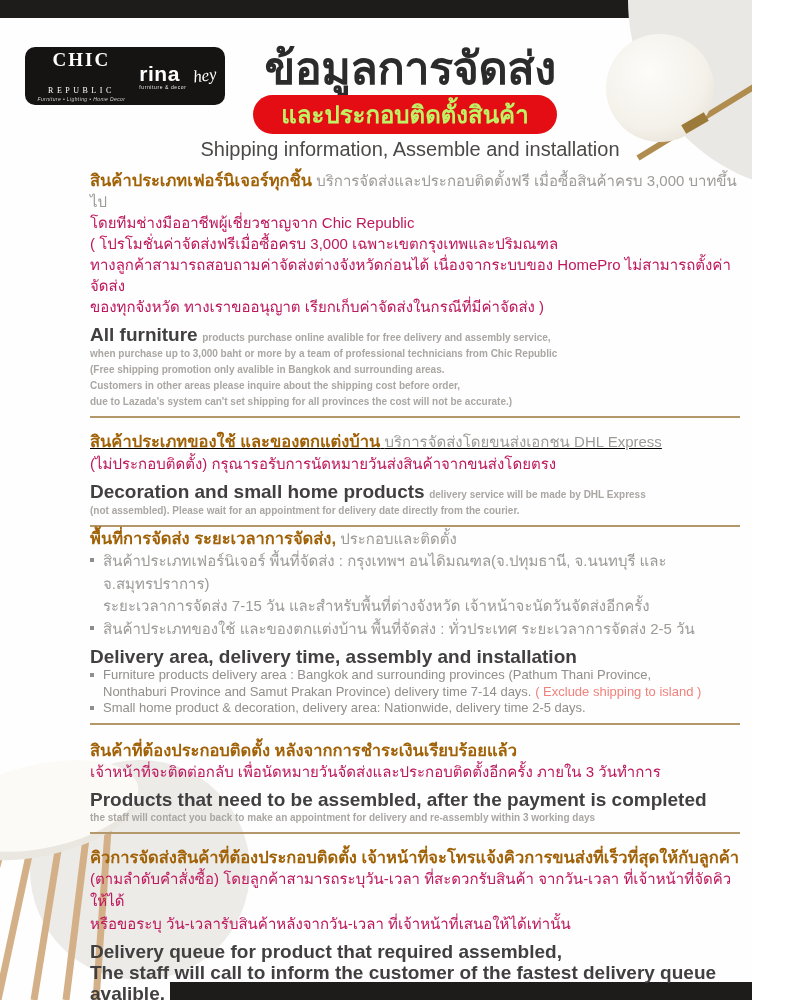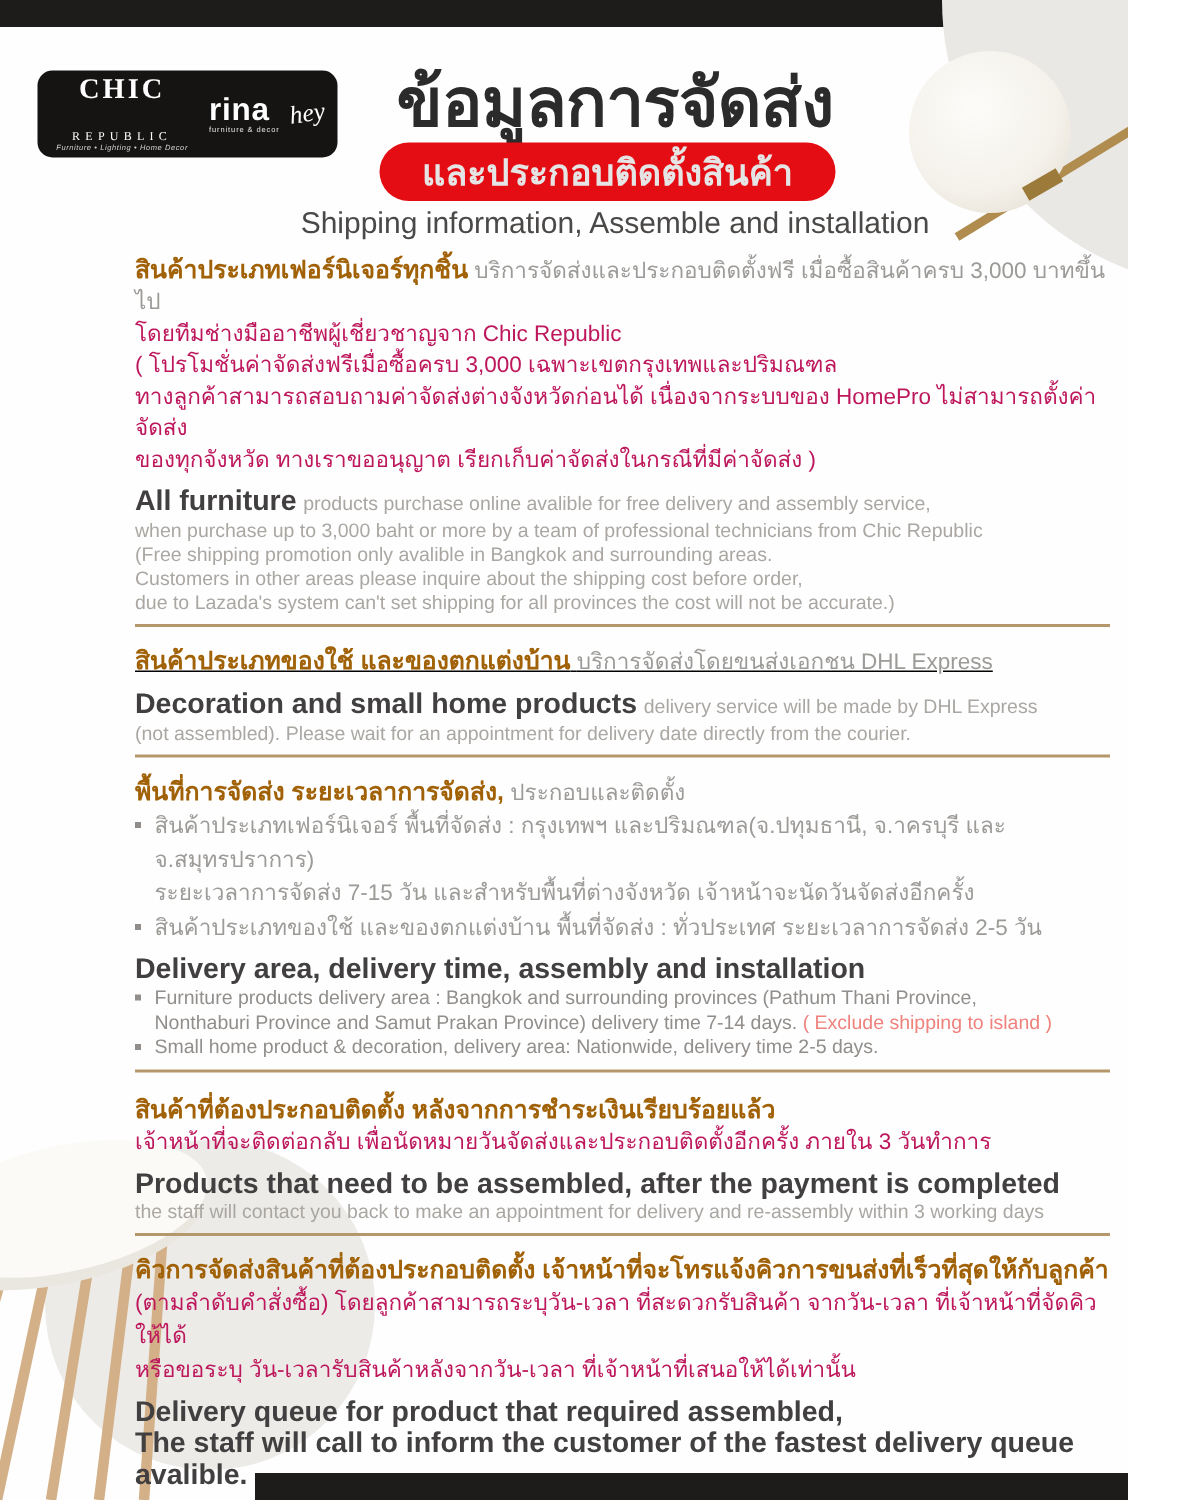--- a/index.html
+++ b/index.html
@@ -23,44 +23,44 @@
   .rina-logo{color:#fff;position:relative;text-align:left;line-height:1;padding-right:26px;}
   .rina-name{font-size:21px;font-weight:bold;letter-spacing:.5px;}
   .rina-sub{font-size:5px;letter-spacing:.6px;margin-top:1px;color:#e8e6e4;}
   .rina-script{position:absolute;right:-4px;top:4px;font-family:"Liberation Serif",serif;
     font-style:italic;font-size:17px;transform:rotate(-8deg);}
 
   .title{position:absolute;left:225px;top:32px;width:370px;text-align:center;
     font-size:45px;font-weight:800;color:#2c2b2b;letter-spacing:-.5px;z-index:4;}
   .badge{position:absolute;left:253px;top:95px;width:304px;height:39px;background:#e30d13;
     border-radius:21px;display:flex;align-items:center;justify-content:center;
-    color:#e5e5e5;font-size:24px;font-weight:600;z-index:4;}
+    color:#bef264;font-size:24px;font-weight:600;z-index:4;}
   .subtitle{position:absolute;left:110px;top:138px;width:600px;text-align:center;
     font-size:20px;color:#4b4948;z-index:4;}
 
   
   .content{position:absolute;top:170px;left:90px;width:650px;z-index:3;}
   .th-line1{line-height:21px;font-size:15px;}
   .th-head{font-weight:bold;font-size:16.5px;color:#a16207;}
   .th-rest{font-size:15px;color:#9d9b98;}
   .th-body{font-size:15px;color:#be185d;line-height:21px;}
   .en-line1{line-height:20px;}
   .en-head{font-weight:bold;font-size:19px;color:#413f3f;margin-top:12px;}
-  .en-small{font-size:13px;color:#aaa7a3;line-height:16px;}
+  .en-small{font-size:10px;color:#aaa7a3;line-height:16px;font-weight:bold;}
   .en-bold-line{font-weight:bold;font-size:19px;color:#413f3f;line-height:21px;}
   .divider{height:2px;background:#b5976c;border:none;margin:0;}
   .bullet-row{position:relative;padding-left:13px;}
   .bullet-sq{position:absolute;left:0;top:8px;width:4px;height:4px;background:#8f8c89;display:inline-block;}
   .bullet-sq.en{top:6px;background:#918e8b;}
   .th-bullets{font-size:15px;color:#9d9b98;line-height:22.5px;}
   .en-bullets{font-size:13px;color:#918e8b;line-height:16.5px;}
   .note-red{color:#ef827d;}
   .gap6{height:6px;}.gap8{height:8px;}
 
-  .s2-pad{padding-top:12px;} .s3-pad{padding-top:12px;} .s4-pad{padding-top:14px;} .s5-pad{padding-top:12px;}
+  .s2-pad{padding-top:12px;} .s3-pad{} .s4-pad{padding-top:14px;} .s5-pad{padding-top:12px;}
 </style>
 </head>
 <body>
 
 <div class="page">
 
   <div class="topbar"></div>
   <div class="bottombar"></div>
 
   <svg class="decor" width="800" height="1000" viewBox="0 0 800 1000">
@@ -133,39 +133,40 @@
       <div class="en-small">due to Lazada's system can't set shipping for all provinces the cost will not be accurate.)</div>
       <div class="gap6"></div>
       <hr class="divider">
     </div>
 
     <div class="s2-pad">
       <div class="th-line1" style="line-height:22px;text-decoration:underline;">
         <span class="th-head">สินค้าประเภทของใช้ และของตกแต่งบ้าน</span>
         <span class="th-rest">บริการจัดส่งโดยขนส่งเอกชน DHL Express</span>
       </div>
+      <div class="th-body" style="line-height:22px;">(ไม่ประกอบติดตั้ง) กรุณารอรับการนัดหมายวันส่งสินค้าจากขนส่งโดยตรง</div>
       <div class="gap6"></div>
       <div class="en-line1" style="line-height:21px;">
         <span class="en-head">Decoration and small home products</span>
         <span class="en-small">delivery service will be made by DHL Express</span>
       </div>
       <div class="en-small">(not assembled). Please wait for an appointment for delivery date directly from the courier.</div>
       <div class="gap6"></div>
       <hr class="divider">
     </div>
 
     <div class="s3-pad">
       <div class="th-line1" style="line-height:22px;">
         <span class="th-head">พื้นที่การจัดส่ง ระยะเวลาการจัดส่ง,</span>
         <span class="th-rest">ประกอบและติดตั้ง</span>
       </div>
       <div class="th-bullets">
         <div class="bullet-row">
           <span class="bullet-sq"></span>
-          <div>สินค้าประเภทเฟอร์นิเจอร์ พื้นที่จัดส่ง : กรุงเทพฯ และปริมณฑล(จ.ปทุมธานี, จ.าครบุรี และ จ.สมุทรปราการ)</div>
+          <div>สินค้าประเภทเฟอร์นิเจอร์ พื้นที่จัดส่ง : กรุงเทพฯ อนไดิมณฑล(จ.ปทุมธานี, จ.นนทบุรี และ จ.สมุทรปราการ)</div>
           <div>ระยะเวลาการจัดส่ง 7-15 วัน และสำหรับพื้นที่ต่างจังหวัด เจ้าหน้าจะนัดวันจัดส่งอีกครั้ง</div>
         </div>
         <div class="bullet-row">
           <span class="bullet-sq"></span>
           <div>สินค้าประเภทของใช้ และของตกแต่งบ้าน พื้นที่จัดส่ง : ทั่วประเทศ ระยะเวลาการจัดส่ง 2-5 วัน</div>
         </div>
       </div>
       <div class="gap6"></div>
       <div class="en-bold-line">Delivery area, delivery time, assembly and installation</div>
       <div class="en-bullets">

